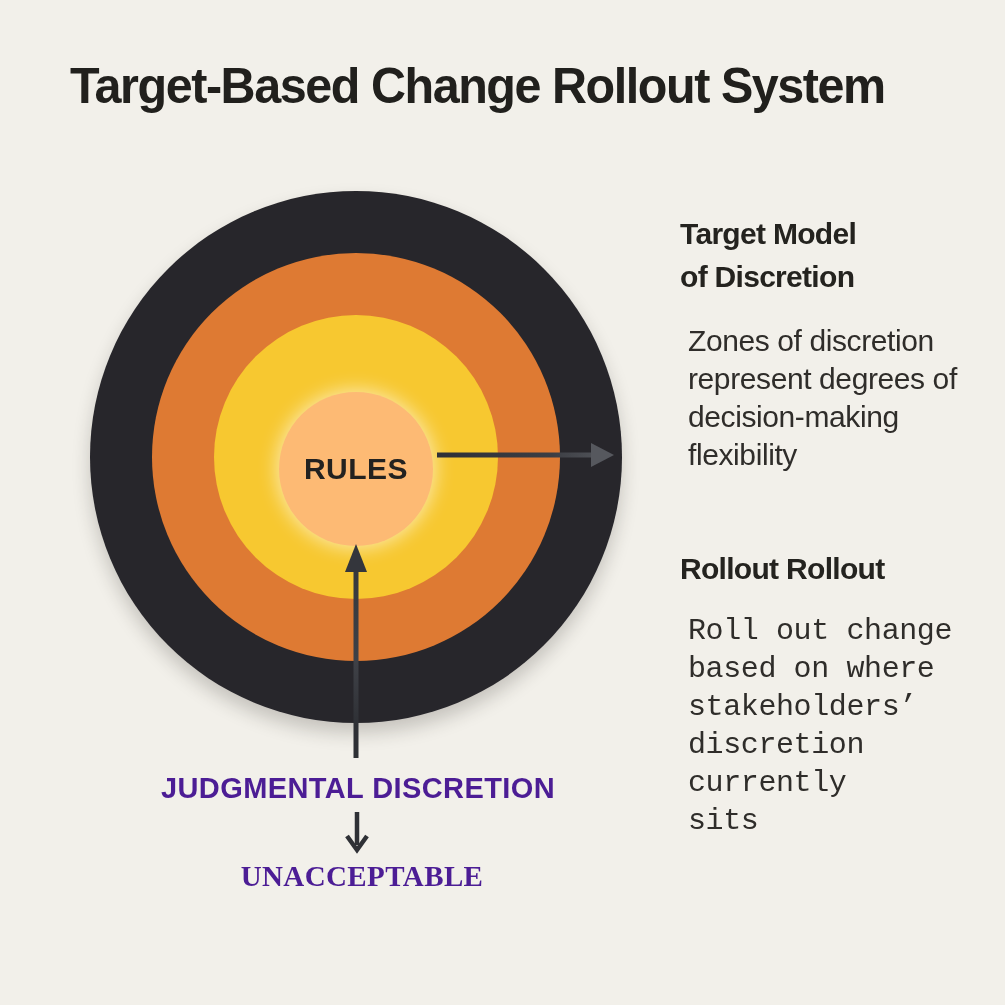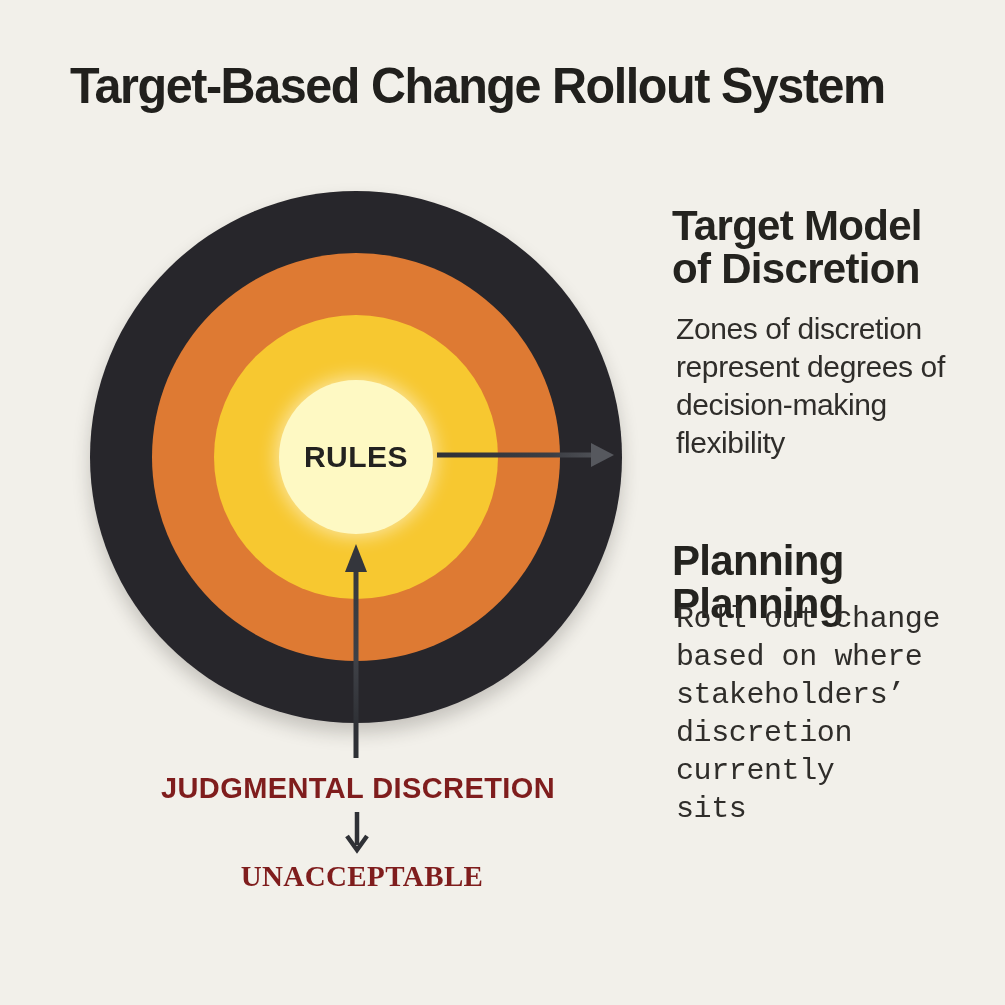--- a/index.html
+++ b/index.html
@@ -17,41 +17,41 @@
     letter-spacing:-1.5px;color:#21201d;
     transform:scaleX(.97);transform-origin:left center;
     white-space:nowrap;margin:0;
   }
   
   .ring{border-radius:50%;}
   #ring-unacceptable{left:90px;top:191px;width:532px;height:532px;background:#27262b;
     box-shadow:0 10px 18px rgba(40,36,32,.22);}
   #ring-outer-discretion{left:152px;top:253px;width:408px;height:408px;background:#de7a33;}
   #ring-inner-discretion{left:214px;top:315px;width:284px;height:284px;background:#f7c830;}
-  #rules-core{left:279px;top:380px;width:154px;height:154px;background:#fef9c3;
+  #rules-core{left:279px;top:392px;width:154px;height:154px;background:#fdba74;
     box-shadow:0 0 18px 3px rgba(255,255,255,.55);
     display:flex;align-items:center;justify-content:center;}
   #rules-label{font-size:30px;font-weight:700;letter-spacing:.5px;color:#232220;}
   
   #arrows-overlay{left:0;top:0;width:1005px;height:1005px;pointer-events:none;}
   
   .caps-label{
-    font-size:29px;font-weight:700;letter-spacing:.4px;color:#7f1d1d;
+    font-size:29px;font-weight:700;letter-spacing:.4px;color:#4c1d95;
     transform:translateX(-50%);white-space:nowrap;
   }
   #label-judgmental{left:358px;top:772px;}
   #label-unacceptable{left:362px;top:860px;font-family:Liberation Serif, serif;}
   
   .col-heading{
-    left:672px;width:310px;margin:0;
-    font-size:42px;line-height:43px;font-weight:700;
+    left:672px;width:310px;margin:8px;
+    font-size:30px;line-height:43px;font-weight:700;
     letter-spacing:-.7px;color:#24231f;white-space:pre-line;
   }
   .col-body{
-    left:672px;width:310px;margin:4px;
+    left:672px;width:310px;margin:16px;
     font-size:30px;line-height:38px;font-weight:400;
     letter-spacing:-.4px;color:#2f2d2a;white-space:pre-line;
   }
   #section1-heading{top:204px;}
   #section1-body{top:306px;}
   #section2-heading{top:539px;}
   #section2-body{top:596px;font-family:Liberation Mono, monospace;}
 </style>
 </head>
 <body>
@@ -103,21 +103,21 @@
   </section>
 
   <aside>
     <h2 id="section1-heading" class="abs col-heading">Target Model
 of Discretion</h2>
     <p id="section1-body" class="abs col-body">Zones of discretion
 represent degrees of
 decision-making
 flexibility</p>
 
-    <h2 id="section2-heading" class="abs col-heading">Planning Planning</h2>
+    <h2 id="section2-heading" class="abs col-heading">Rollout Rollout</h2>
     <p id="section2-body" class="abs col-body">Roll out change
 based on where
 stakeholders’
 discretion currently
 sits</p>
   </aside>
 
 </main>
 
 </body></html>

